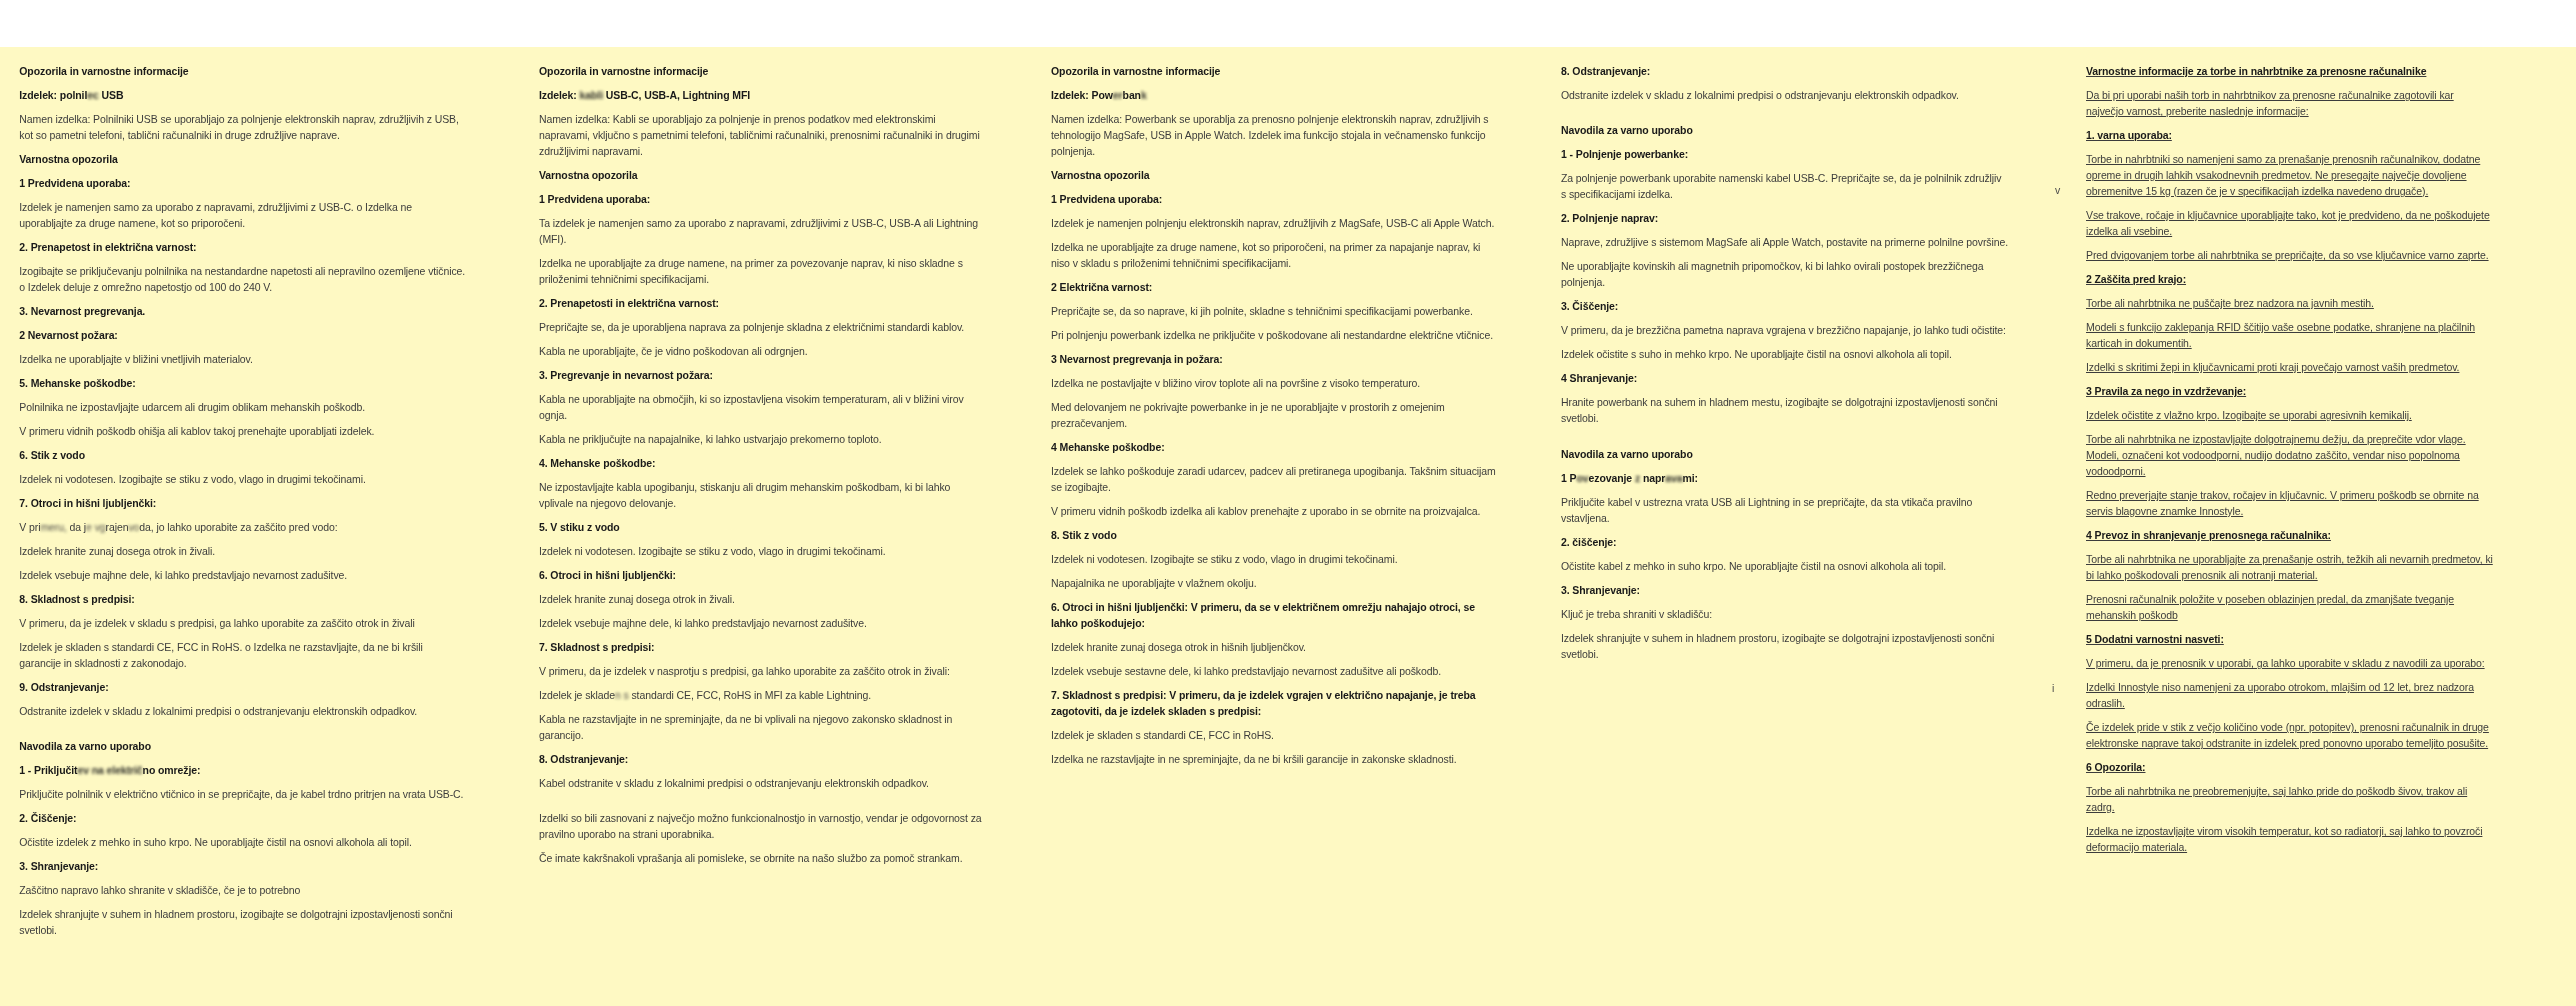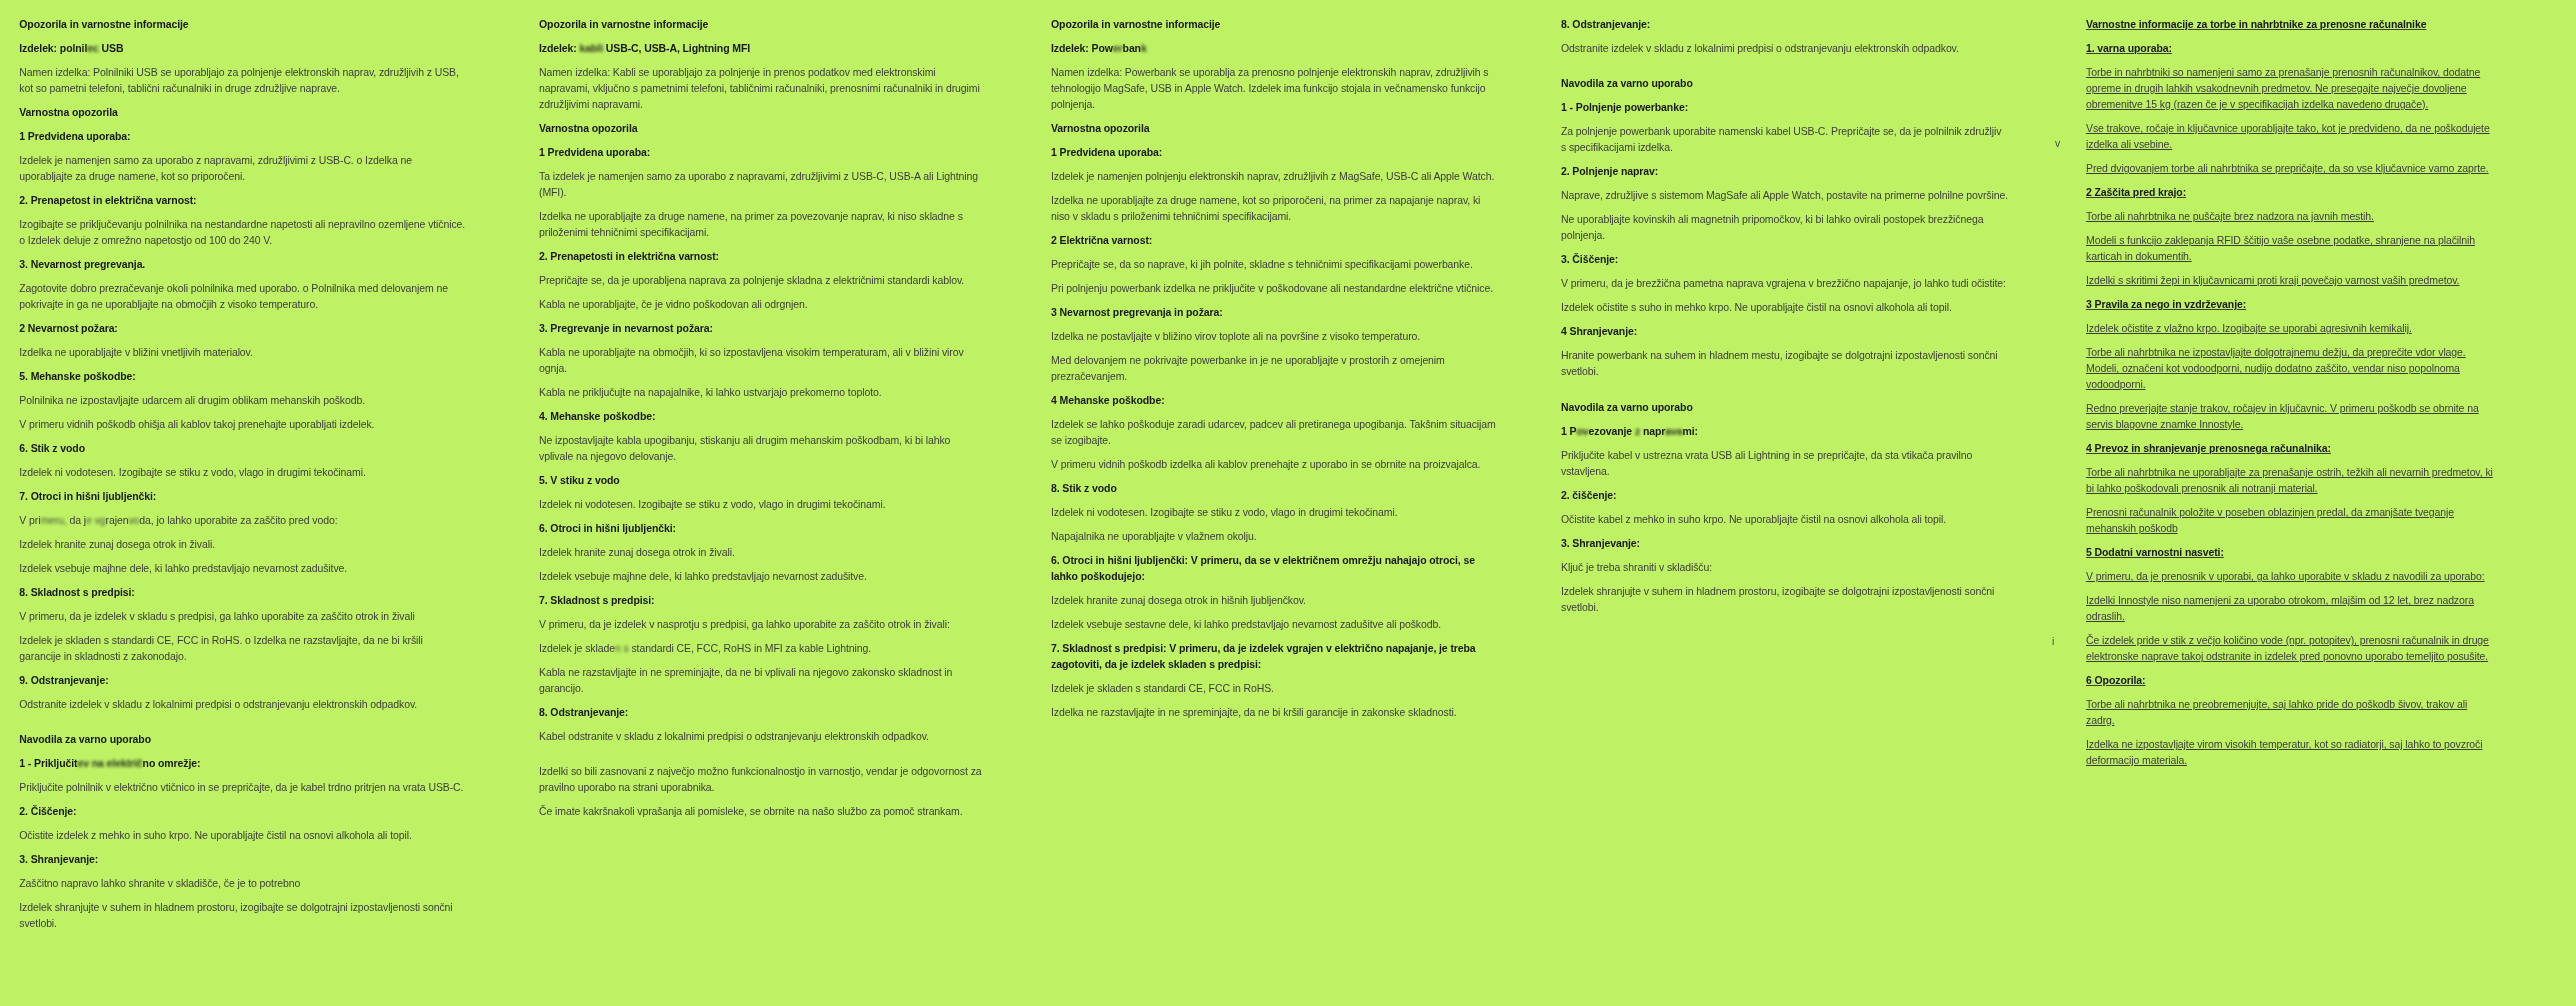--- a/index.html
+++ b/index.html
@@ -10,21 +10,22 @@
   body {
     width: 2576px;
     height: 1006px;
     position: relative;
     overflow: hidden;
     font-family: "Liberation Sans", "DejaVu Sans", sans-serif;
   }
   .page {
     position: absolute;
     inset: 0;
-    background: #bef264;
+    background: #fef9c3;
+    margin-top: 47px;
   }
   .col {
     position: absolute;
     top: 16px;
     width: 447px;
     font-size: 10.5px;
     line-height: 16px;
     letter-spacing: -0.1px;
     color: #3c3c3c;
   }
@@ -63,21 +64,20 @@
       <div class="col">
         <h3 class="blk">Opozorila in varnostne informacije</h3>
         <h3 class="blk"><span>Izdelek: polnil</span><span class="blur">ec</span><span> USB</span></h3>
         <p class="blk">Namen izdelka: Polnilniki USB se uporabljajo za polnjenje elektronskih naprav, združljivih z USB, kot so pametni telefoni, tablični računalniki in druge združljive naprave.</p>
         <h3 class="blk">Varnostna opozorila</h3>
         <h3 class="blk">1 Predvidena uporaba:</h3>
         <p class="blk">Izdelek je namenjen samo za uporabo z napravami, združljivimi z USB-C. o Izdelka ne uporabljajte za druge namene, kot so priporočeni.</p>
         <h3 class="blk">2. Prenapetost in električna varnost:</h3>
         <p class="blk">Izogibajte se priključevanju polnilnika na nestandardne napetosti ali nepravilno ozemljene vtičnice. o Izdelek deluje z omrežno napetostjo od 100 do 240 V.</p>
         <h3 class="blk">3. Nevarnost pregrevanja.</h3>
-        <p class="blk">Zagotovite dobro prezračevanje okoli polnilnika med uporabo. o Polnilnika med delovanjem ne pokrivajte in ga ne uporabljajte na območjih z visoko temperaturo.</p>
         <h3 class="blk">2 Nevarnost požara:</h3>
         <p class="blk">Izdelka ne uporabljajte v bližini vnetljivih materialov.</p>
         <h3 class="blk">5. Mehanske poškodbe:</h3>
         <p class="blk">Polnilnika ne izpostavljajte udarcem ali drugim oblikam mehanskih poškodb.</p>
         <p class="blk">V primeru vidnih poškodb ohišja ali kablov takoj prenehajte uporabljati izdelek.</p>
         <h3 class="blk">6. Stik z vodo</h3>
         <p class="blk">Izdelek ni vodotesen. Izogibajte se stiku z vodo, vlago in drugimi tekočinami.</p>
         <h3 class="blk">7. Otroci in hišni ljubljenčki:</h3>
         <p class="blk"><span>V pri</span><span class="blur">meru,</span><span> da j</span><span class="blur">e vg</span><span>rajen</span><span class="blur"> vo</span><span>da, jo lahko uporabite za zaščito pred vodo:</span></p>
         <p class="blk">Izdelek hranite zunaj dosega otrok in živali.</p>
@@ -171,20 +171,21 @@
         <h3 class="blk"><span>1 P</span><span class="blur">ov</span><span>ezovanje </span><span class="blur">z</span><span> napr</span><span class="blur">ava</span><span>mi:</span></h3>
         <p class="blk">Priključite kabel v ustrezna vrata USB ali Lightning in se prepričajte, da sta vtikača pravilno vstavljena.</p>
         <h3 class="blk">2. čiščenje:</h3>
         <p class="blk">Očistite kabel z mehko in suho krpo. Ne uporabljajte čistil na osnovi alkohola ali topil.</p>
         <h3 class="blk">3. Shranjevanje:</h3>
         <p class="blk">Ključ je treba shraniti v skladišču:</p>
         <p class="blk">Izdelek shranjujte v suhem in hladnem prostoru, izogibajte se dolgotrajni izpostavljenosti sončni svetlobi.</p>
       </div>
       <div class="col">
         <h3 class="blk">Varnostne informacije za torbe in nahrbtnike za prenosne računalnike</h3>
+        <p class="blk">Da bi pri uporabi naših torb in nahrbtnikov za prenosne računalnike zagotovili kar največjo varnost, preberite naslednje informacije:</p>
         <h3 class="blk">1. varna uporaba:</h3>
         <p class="blk">Torbe in nahrbtniki so namenjeni samo za prenašanje prenosnih računalnikov, dodatne opreme in drugih lahkih vsakodnevnih predmetov. Ne presegajte največje dovoljene obremenitve 15 kg (razen če je v specifikacijah izdelka navedeno drugače).</p>
         <p class="blk">Vse trakove, ročaje in ključavnice uporabljajte tako, kot je predvideno, da ne poškodujete izdelka ali vsebine.</p>
         <p class="blk">Pred dvigovanjem torbe ali nahrbtnika se prepričajte, da so vse ključavnice varno zaprte.</p>
         <h3 class="blk">2 Zaščita pred krajo:</h3>
         <p class="blk">Torbe ali nahrbtnika ne puščajte brez nadzora na javnih mestih.</p>
         <p class="blk">Modeli s funkcijo zaklepanja RFID ščitijo vaše osebne podatke, shranjene na plačilnih karticah in dokumentih.</p>
         <p class="blk">Izdelki s skritimi žepi in ključavnicami proti kraji povečajo varnost vaših predmetov.</p>
         <h3 class="blk">3 Pravila za nego in vzdrževanje:</h3>
         <p class="blk">Izdelek očistite z vlažno krpo. Izogibajte se uporabi agresivnih kemikalij.</p>

